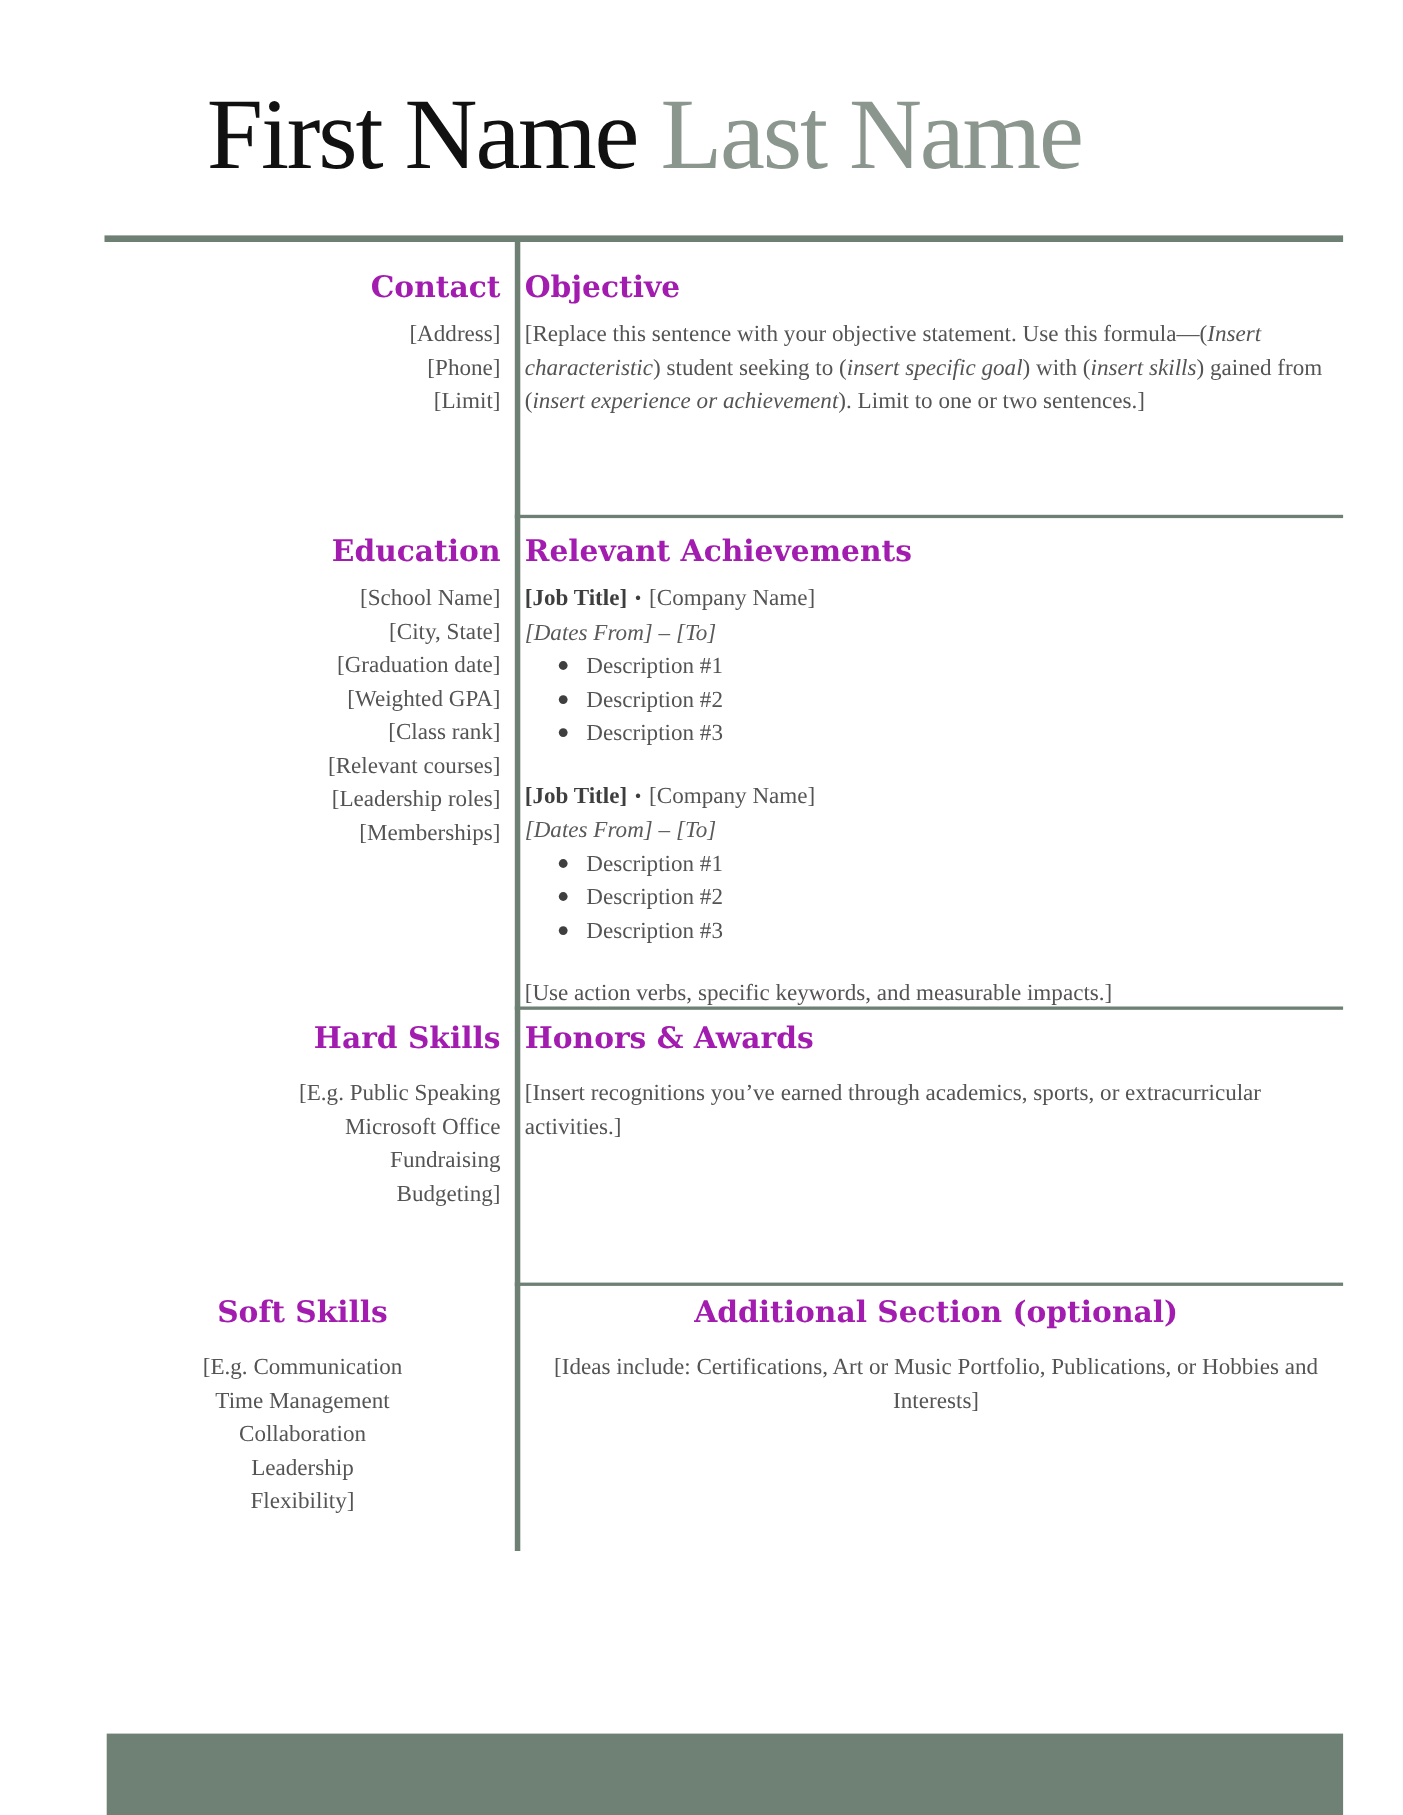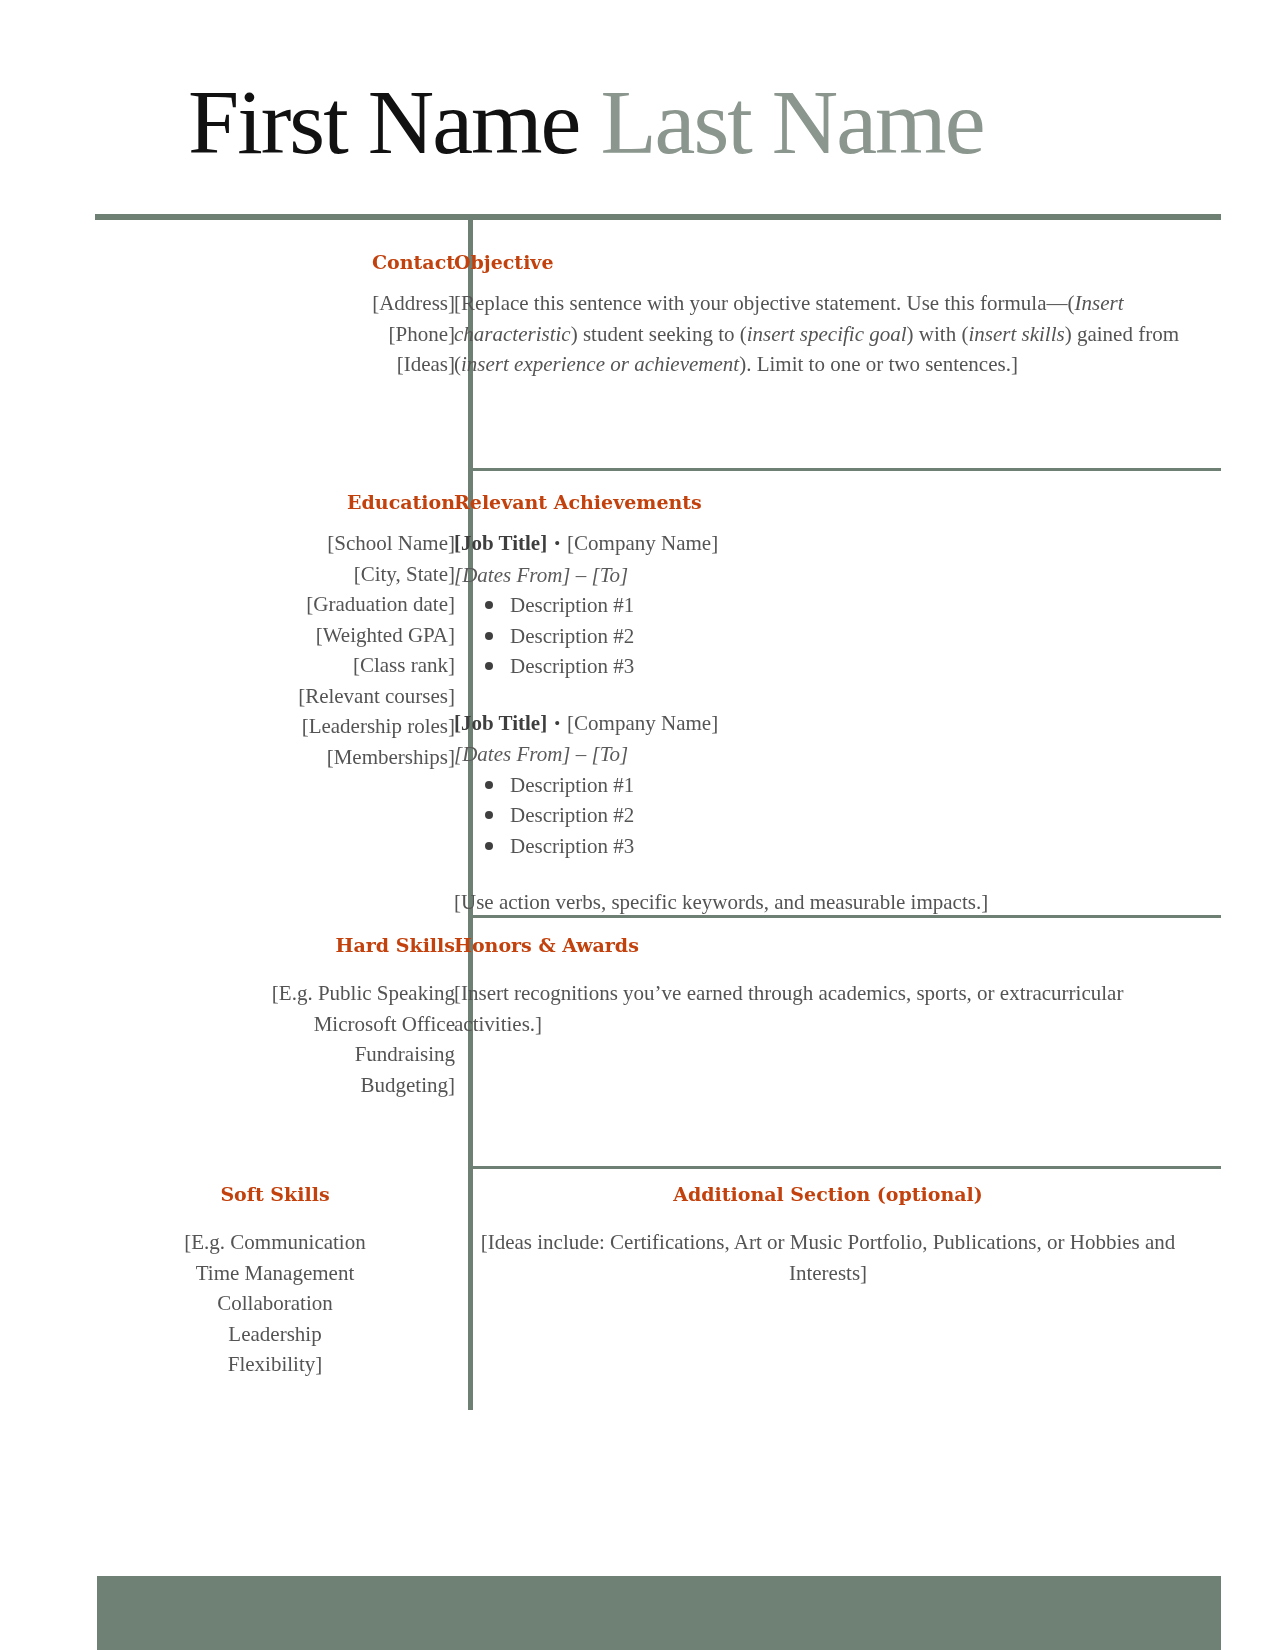--- a/index.html
+++ b/index.html
@@ -32,32 +32,32 @@
   .hrule{position:absolute;background:#6e7f74;}
   .top-rule{left:75px;top:214px;width:1126px;height:6px;}
   .rule-2{left:448px;top:468px;width:753px;height:3px;}
   .rule-3{left:448px;top:915px;width:753px;height:3px;}
   .rule-4{left:448px;top:1166px;width:753px;height:3px;}
   .divider{position:absolute;left:448px;top:220px;width:5px;height:1190px;background:#6e7f74;}
   .footer-bar{position:absolute;left:77px;top:1576px;width:1124px;height:74px;background:#6f8075;}
 
   
   .lsec{position:absolute;left:75px;width:360px;text-align:right;}
-  .rsec{position:absolute;left:434px;width:748px;text-align:left;}
+  .rsec{position:absolute;left:457px;width:748px;text-align:left;}
   .sec-contact,.sec-objective{top:242px;}
   .sec-education,.sec-achievements{top:482px;}
   .sec-hard,.sec-honors{top:925px;}
   .sec-soft,.sec-additional{top:1174px;text-align:center;}
 
   .sec-heading{
     font-family:"DejaVu Serif", serif;
     font-weight:bold;
-    font-size:19px;
+    font-size:27px;
     line-height:40px;
-    color:#c2410c;
+    color:#a21caf;
     margin:0 0 6px 0;
   }
   .gap-lg{margin-bottom:13px;}
 
   .line-list div{font-size:21px;line-height:30.5px;}
   .body-par{font-size:21px;line-height:30.5px;margin:0;}
   .it{font-style:italic;}
 
   
   .job{margin:0;}
@@ -97,21 +97,21 @@
   <div class="divider"></div>
   <div class="hrule rule-2"></div>
   <div class="hrule rule-3"></div>
   <div class="hrule rule-4"></div>
 
   <div class="lsec sec-contact">
     <div class="sec-heading">Contact</div>
     <div class="line-list">
       <div>[Address]</div>
       <div>[Phone]</div>
-      <div>[Ideas]</div>
+      <div>[Limit]</div>
     </div>
   </div>
 
   <div class="lsec sec-education">
     <div class="sec-heading">Education</div>
     <div class="line-list">
       <div>[School Name]</div>
       <div>[City, State]</div>
       <div>[Graduation date]</div>
       <div>[Weighted GPA]</div>

